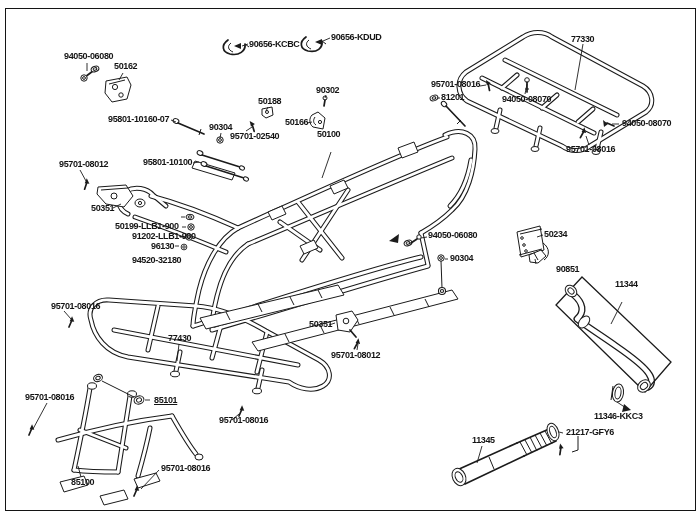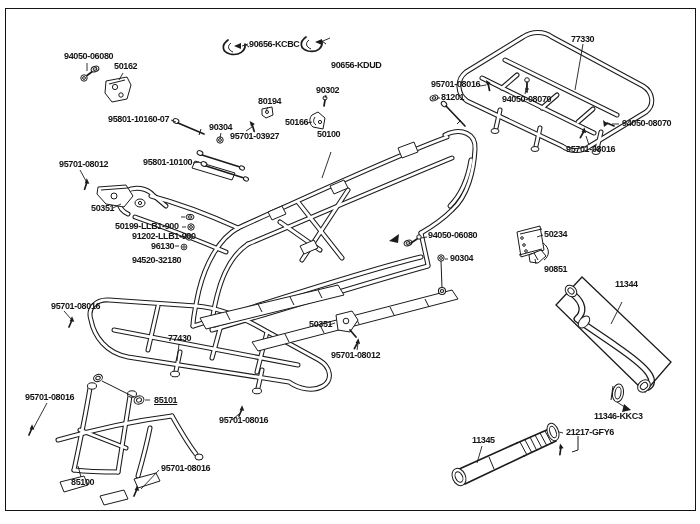--- a/index.html
+++ b/index.html
@@ -367,44 +367,44 @@
       <path class="pf" d="M322,39 L315,42 L322,45 Z"></path>
       <path class="pf" d="M624,404 L631,410 L622,412 Z"></path>
     </g>
   </svg>
 
   <div>
       <div class="plabel" style="left: 64px; top: 52px;">94050-06080</div>
       <div class="plabel" style="left: 114px; top: 62px;">50162</div>
       <div class="plabel" style="left: 108px; top: 115px;">95801-10160-07</div>
       <div class="plabel" style="left: 209px; top: 123px;">90304</div>
-      <div class="plabel" style="left: 230px; top: 132px;">95701-03927</div>
-      <div class="plabel" style="left: 258px; top: 97px;">80194</div>
+      <div class="plabel" style="left: 230px; top: 132px;">95701-02540</div>
+      <div class="plabel" style="left: 258px; top: 97px;">50188</div>
       <div class="plabel" style="left: 316px; top: 86px;">90302</div>
       <div class="plabel" style="left: 285px; top: 118px;">50166</div>
       <div class="plabel" style="left: 249px; top: 40px;">90656-KCBC</div>
-      <div class="plabel" style="left: 331px; top: 33px; margin-top: 28px;">90656-KDUD</div>
+      <div class="plabel" style="left: 331px; top: 33px;">90656-KDUD</div>
       <div class="plabel" style="left: 571px; top: 35px;">77330</div>
       <div class="plabel" style="left: 431px; top: 80px;">95701-08016</div>
       <div class="plabel" style="left: 441px; top: 93px;">81201</div>
       <div class="plabel" style="left: 502px; top: 95px;">94050-08070</div>
       <div class="plabel" style="left: 622px; top: 119px;">94050-08070</div>
       <div class="plabel" style="left: 566px; top: 145px;">95701-08016</div>
       <div class="plabel" style="left: 143px; top: 158px;">95801-10100</div>
       <div class="plabel" style="left: 317px; top: 130px; text-align: center;">50100</div>
       <div class="plabel" style="left: 59px; top: 160px;">95701-08012</div>
       <div class="plabel" style="left: 91px; top: 204px;">50351</div>
       <div class="plabel" style="left: 132px; top: 212px; margin-top: 44px;">94520-32180</div>
       <div class="plabel" style="left: 115px; top: 222px;">50199-LLB1-900</div>
       <div class="plabel" style="left: 112px; top: 232px; padding-left: 20px;">91202-LLB1-900</div>
       <div class="plabel" style="left: 151px; top: 242px;">96130</div>
       <div class="plabel" style="left: 428px; top: 231px;">94050-06080</div>
       <div class="plabel" style="left: 450px; top: 254px;">90304</div>
       <div class="plabel" style="left: 544px; top: 230px;">50234</div>
-      <div class="plabel" style="left: 544px; top: 265px;">90851</div>
+      <div class="plabel" style="left: 556px; top: 265px;">90851</div>
       <div class="plabel" style="left: 615px; top: 280px;">11344</div>
       <div class="plabel" style="left: 51px; top: 302px;">95701-08016</div>
       <div class="plabel" style="left: 168px; top: 334px;">77430</div>
       <div class="plabel" style="left: 309px; top: 320px;">50351</div>
       <div class="plabel" style="left: 331px; top: 351px;">95701-08012</div>
       <div class="plabel" style="left: 25px; top: 393px;">95701-08016</div>
       <div class="plabel" style="left: 154px; top: 396px; text-decoration: underline;">85101</div>
       <div class="plabel" style="left: 219px; top: 416px;">95701-08016</div>
       <div class="plabel" style="left: 71px; top: 478px;">85100</div>
       <div class="plabel" style="left: 161px; top: 464px;">95701-08016</div>

